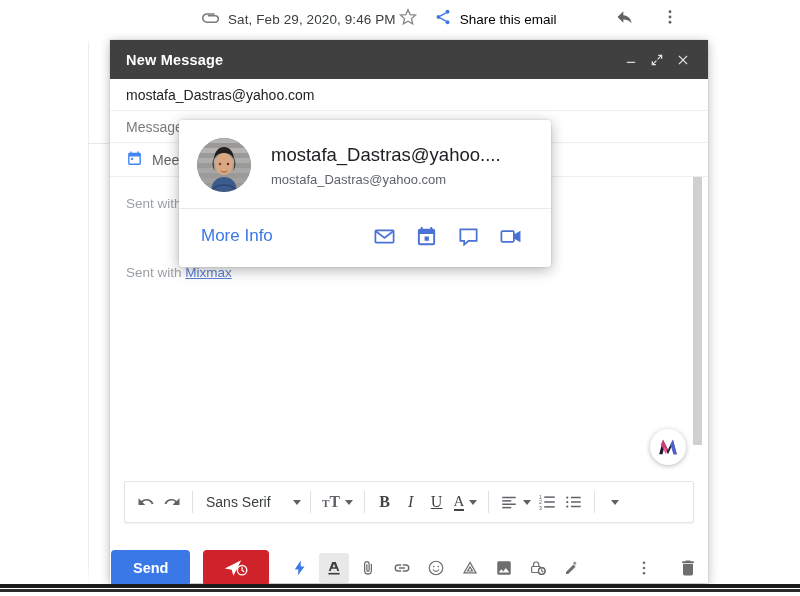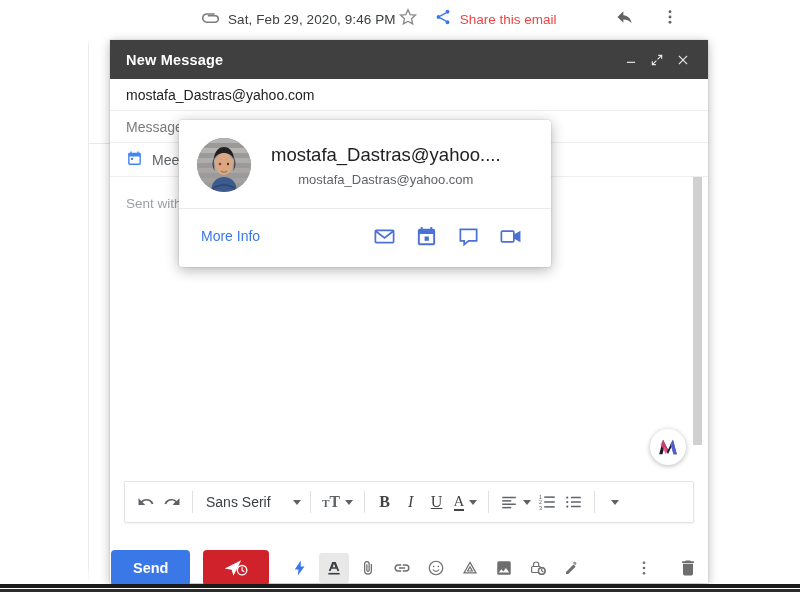--- a/index.html
+++ b/index.html
@@ -19,21 +19,21 @@
   }
   .top-bar .spacer-left { width: 200px; }
   .tb-icon { display: flex; align-items: center; justify-content: center; }
   .clip-icon { width: 22px; height: 22px; color: #7b7b7b; }
   .tb-date {
     font-size: 13.5px; color: #3c4043; margin-left: 6px; margin-right: 2px;
     white-space: nowrap; letter-spacing: .1px;
   }
   .star-icon { width: 20px; height: 20px; color: #8a8a8a; margin-right: 16px; }
   .share-icon { width: 18px; height: 18px; color: #3b78e7; margin-right: 8px; }
-  .share-label { font-size: 13.5px; color: #ef4444; margin-right: 10px; white-space: nowrap; }
+  .share-label { font-size: 13.5px; color: #000000; margin-right: 10px; white-space: nowrap; }
   .reply-icon { width: 20px; height: 20px; color: #5f6368; margin-left: 48px; }
   .kebab-top { width: 18px; height: 20px; color: #5f6368; margin-left: 26px; }
 
   
   .page-guide {
     position: absolute; left: 88px; top: 38px; width: 1px; height: 548px;
     background: linear-gradient(to bottom, #ffffff 0, #ececec 8px, #ececec 96%, #ffffff 100%);
   }
   .guide-row {
     position: absolute; left: 88px; width: 30px; height: 1px; background: #e8e8e8;
@@ -143,36 +143,35 @@
   .abar-right .abar-btn { color: #6e6e6e; }
   .abar-right .kebab { margin-right: 14px; }
   .abar-right .trash svg { width: 20px; height: 20px; }
 
   
   .contact-card {
     position: absolute; left: 179px; top: 120px; width: 372px; height: 147px;
     background: #fff; border-radius: 3px;
     box-shadow: 0 3px 14px rgba(0,0,0,.30), 0 0 2px rgba(0,0,0,.18);
     z-index: 50;
-    text-align: center;
   }
   .cc-top { display: flex; align-items: center; padding: 18px 16px 16px 18px; }
   .cc-avatar {
     width: 54px; height: 54px; border-radius: 50%; flex: none; overflow: hidden;
     margin-right: 20px; background: #9a9a9a; position: relative;
   }
   .cc-text { min-width: 0; }
   .cc-name {
     font-size: 18.5px; color: #202124; line-height: 1.25;
     white-space: nowrap; overflow: hidden;
   }
   .cc-email { font-size: 13px; color: #5f6368; margin-top: 5px; white-space: nowrap; }
   .cc-divider { height: 1px; background: #e8eaed; margin: 0; }
   .cc-actions { display: flex; align-items: center; padding: 12px 20px 0 22px; }
-  .cc-more { font-size: 14px; color: #3b78e7; cursor: pointer; }
+  .cc-more { font-size: 17px; color: #3b78e7; cursor: pointer; }
   .cc-icons { margin-left: auto; display: flex; align-items: center; }
   .cc-icon {
     width: 42px; height: 30px; display: flex; align-items: center; justify-content: center;
     color: #4a72d4;
   }
   .cc-icon svg { width: 23px; height: 23px; }
 </style>
 </head>
 <body>
 
@@ -261,20 +260,23 @@
       <span>
         <svg class="cal-icon" viewBox="0 0 24 24" fill="currentColor">
           <path d="M19 4h-1V2h-2v2H8V2H6v2H5a2 2 0 0 0-2 2v13a2 2 0 0 0 2 2h14a2 2 0 0 0 2-2V6a2 2 0 0 0-2-2zm0 15H5V9h14v10z"></path>
           <rect x="7" y="11" width="3" height="3"></rect>
         </svg>
       </span>
       <span>Meet</span>
     </div>
 
     <div class="body-area">
+      <p class="sent-with">
+        <span>Sent with </span><a class="mixmax-link" href="#">Mixmax</a>
+      </p>
       <p class="sent-with">
         <span>Sent with </span><a class="mixmax-link" href="#">Mixmax</a>
       </p>
 
       <div class="body-scroll"></div>
 
       <div class="mixmax-badge">
         <svg viewBox="0 0 40 34">
           <path d="M4 30 L11 4 L20 22 L29 4 L36 30 L30 30 L26.5 16 L20 30 L13.5 16 L10 30 Z" fill="#1b1b2f"></path>
           <path d="M11 4 L20 22 L16 30 L7 12 Z" fill="#e8447a" opacity="0.85"></path>

